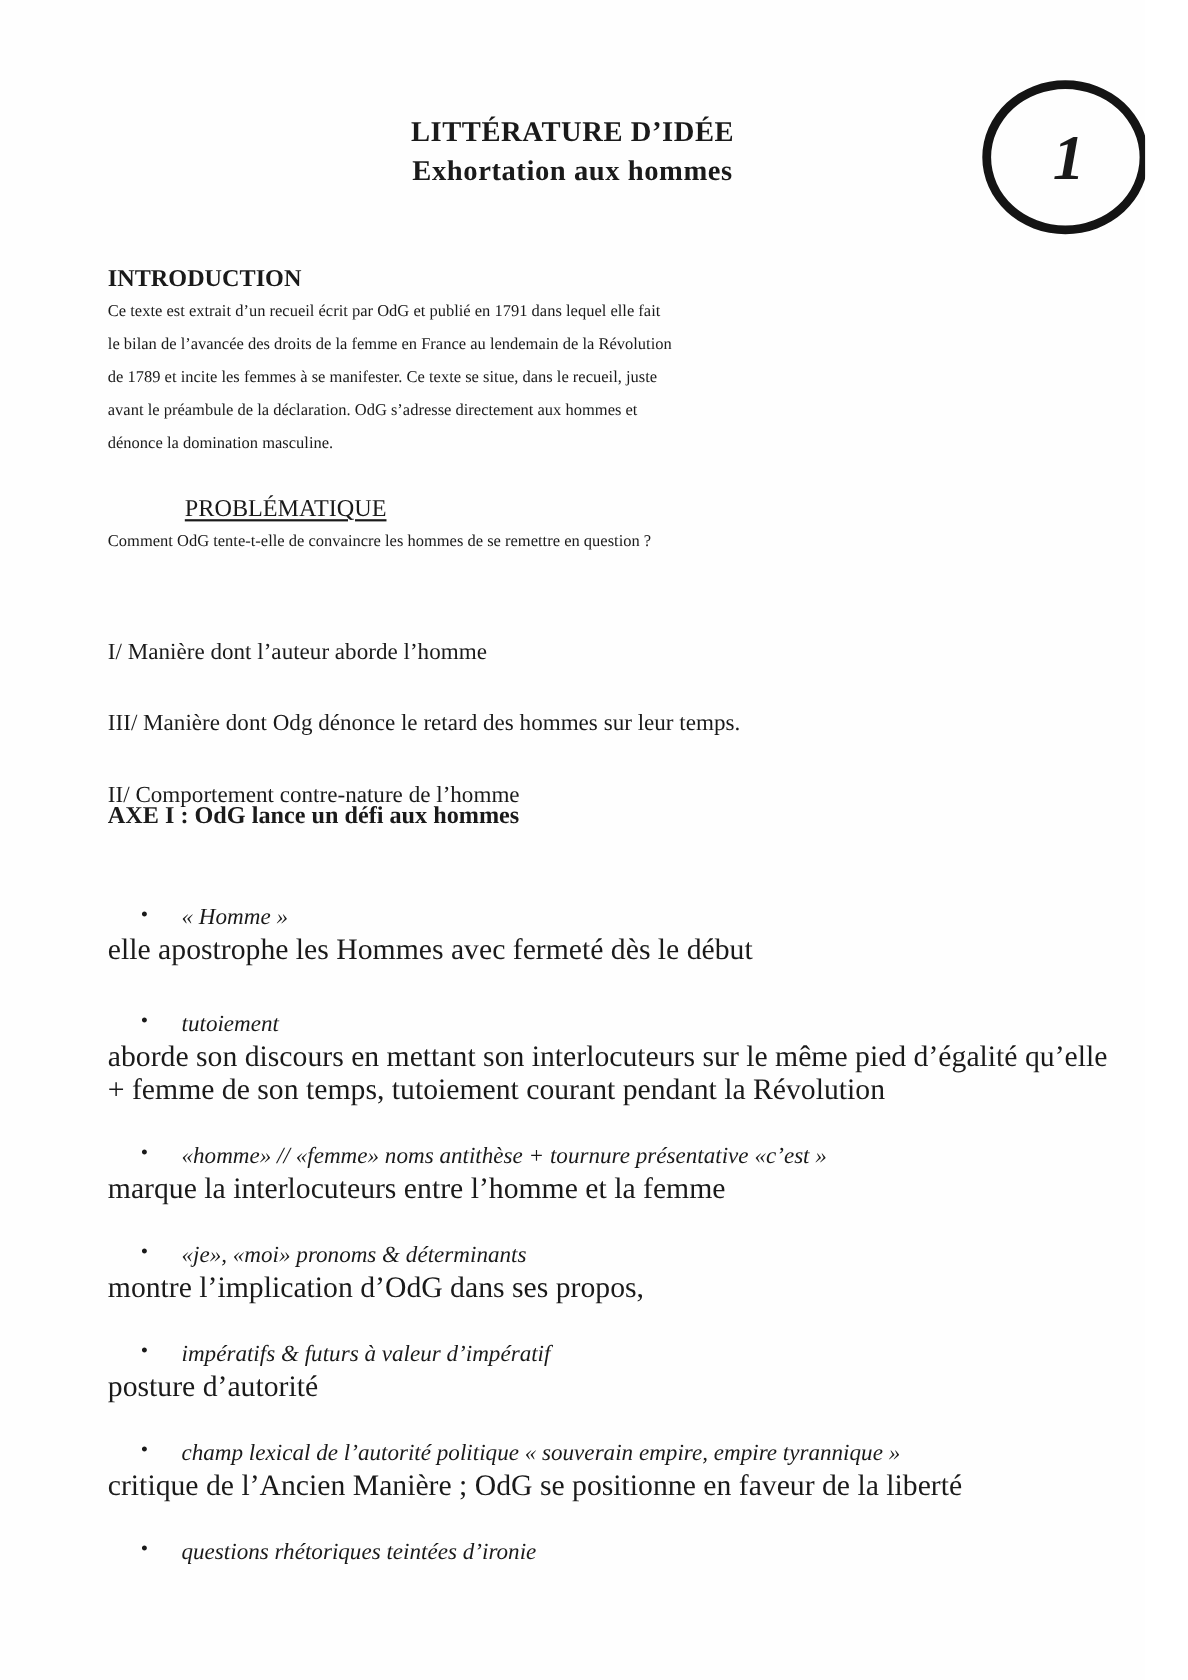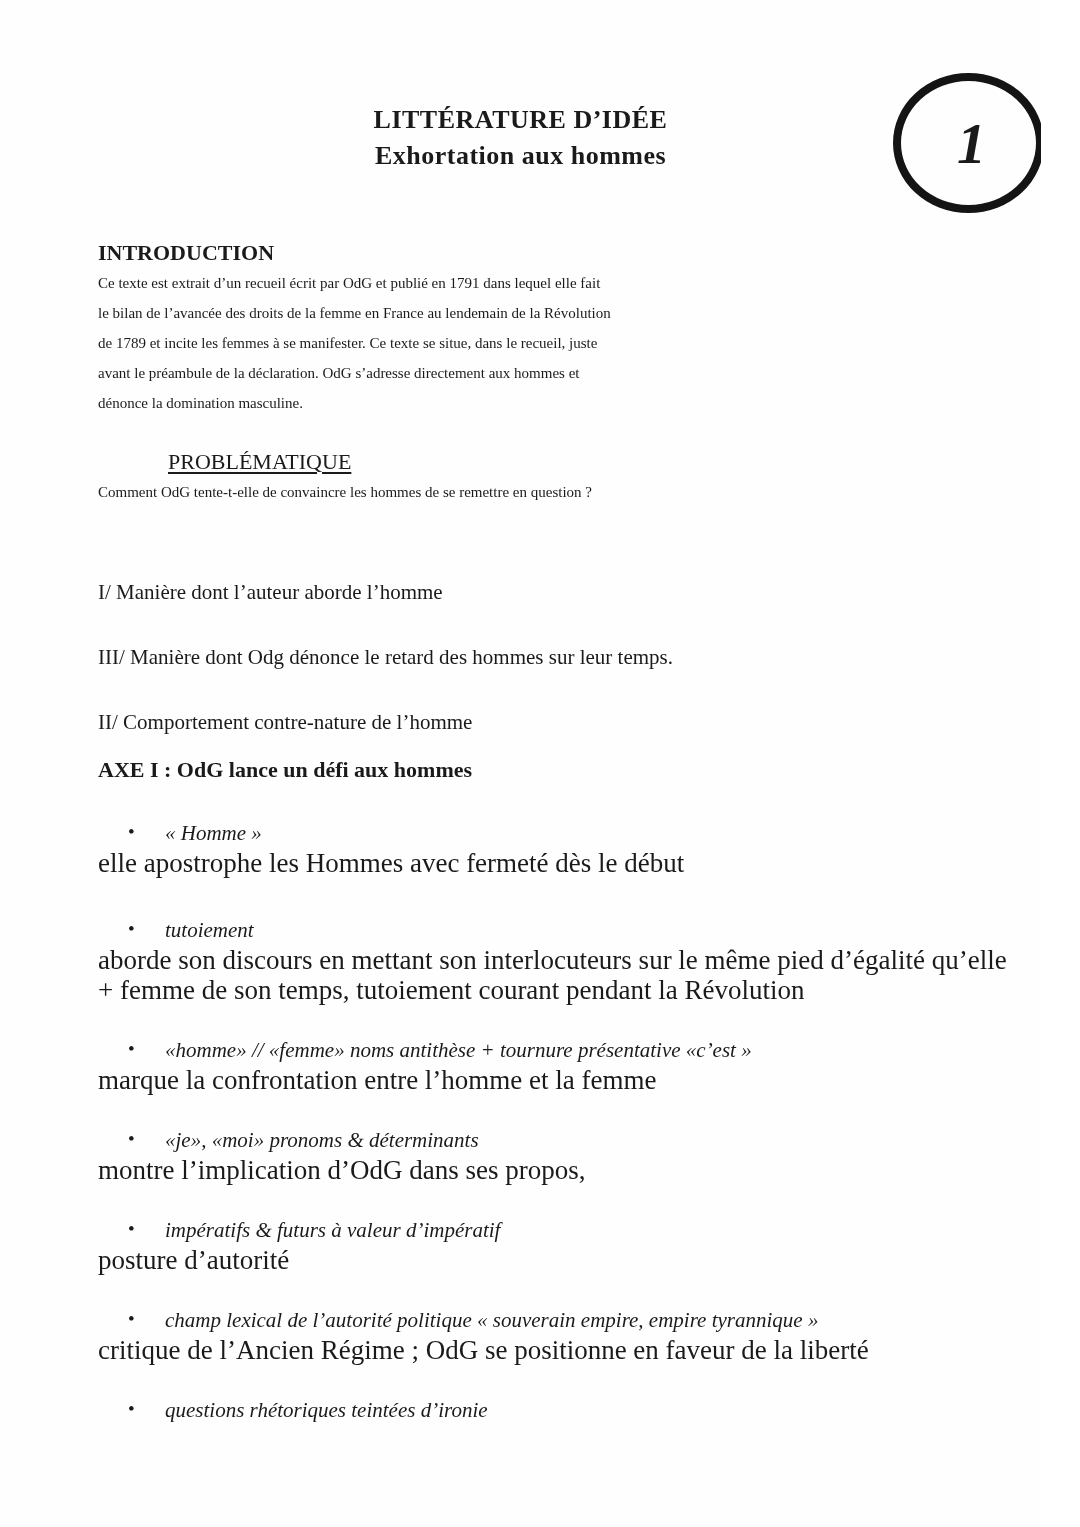--- a/index.html
+++ b/index.html
@@ -134,21 +134,21 @@
     </div>
     <div class="body-line">Comment OdG tente-t-elle de convaincre les hommes de se remettre en question ?</div>
   </div>
 
   <div class="section" style="top:543px;">
     <div class="plan-line">I/ Manière dont l’auteur aborde l’homme</div>
     <div class="plan-line">III/ Manière dont Odg dénonce le retard des hommes sur leur temps.</div>
     <div class="plan-line">II/ Comportement contre-nature de l’homme</div>
   </div>
 
-  <div class="section" style="top:726px;margin-top:29px;">
+  <div class="section" style="top:726px;">
     <div class="section-heading-bold">AXE I : OdG lance un défi aux hommes</div>
   </div>
 
   <div class="bullet" style="top:818px;">
     <div class="bullet-row">
       <span class="bullet-dot">•</span>
       <span>« Homme »</span>
     </div>
     <div class="bullet-expl">elle apostrophe les Hommes avec fermeté dès le début</div>
   </div>
@@ -160,21 +160,21 @@
     </div>
     <div class="bullet-expl">aborde son discours en mettant son interlocuteurs sur le même pied d’égalité qu’elle</div>
     <div class="bullet-expl">+ femme de son temps, tutoiement courant pendant la Révolution</div>
   </div>
 
   <div class="bullet" style="top:1035px;">
     <div class="bullet-row">
       <span class="bullet-dot">•</span>
       <span>«homme» // «femme» noms antithèse + tournure présentative «c’est »</span>
     </div>
-    <div class="bullet-expl">marque la confrontation entre l’homme et la femme</div>
+    <div class="bullet-expl">marque la interlocuteurs entre l’homme et la femme</div>
   </div>
 
   <div class="bullet" style="top:1125px;">
     <div class="bullet-row">
       <span class="bullet-dot">•</span>
       <span>«je», «moi» pronoms &amp; déterminants</span>
     </div>
     <div class="bullet-expl">montre l’implication d’OdG dans ses propos,</div>
   </div>
 
@@ -184,21 +184,21 @@
       <span>impératifs &amp; futurs à valeur d’impératif</span>
     </div>
     <div class="bullet-expl">posture d’autorité</div>
   </div>
 
   <div class="bullet" style="top:1305px;">
     <div class="bullet-row">
       <span class="bullet-dot">•</span>
       <span>champ lexical de l’autorité politique « souverain empire, empire tyrannique »</span>
     </div>
-    <div class="bullet-expl">critique de l’Ancien Régime ; OdG se positionne en faveur de la liberté</div>
+    <div class="bullet-expl">critique de l’Ancien Manière ; OdG se positionne en faveur de la liberté</div>
   </div>
 
   <div class="bullet" style="top:1395px;">
     <div class="bullet-row">
       <span class="bullet-dot">•</span>
       <span>questions rhétoriques teintées d’ironie</span>
     </div>
   </div>
 
 </div>

